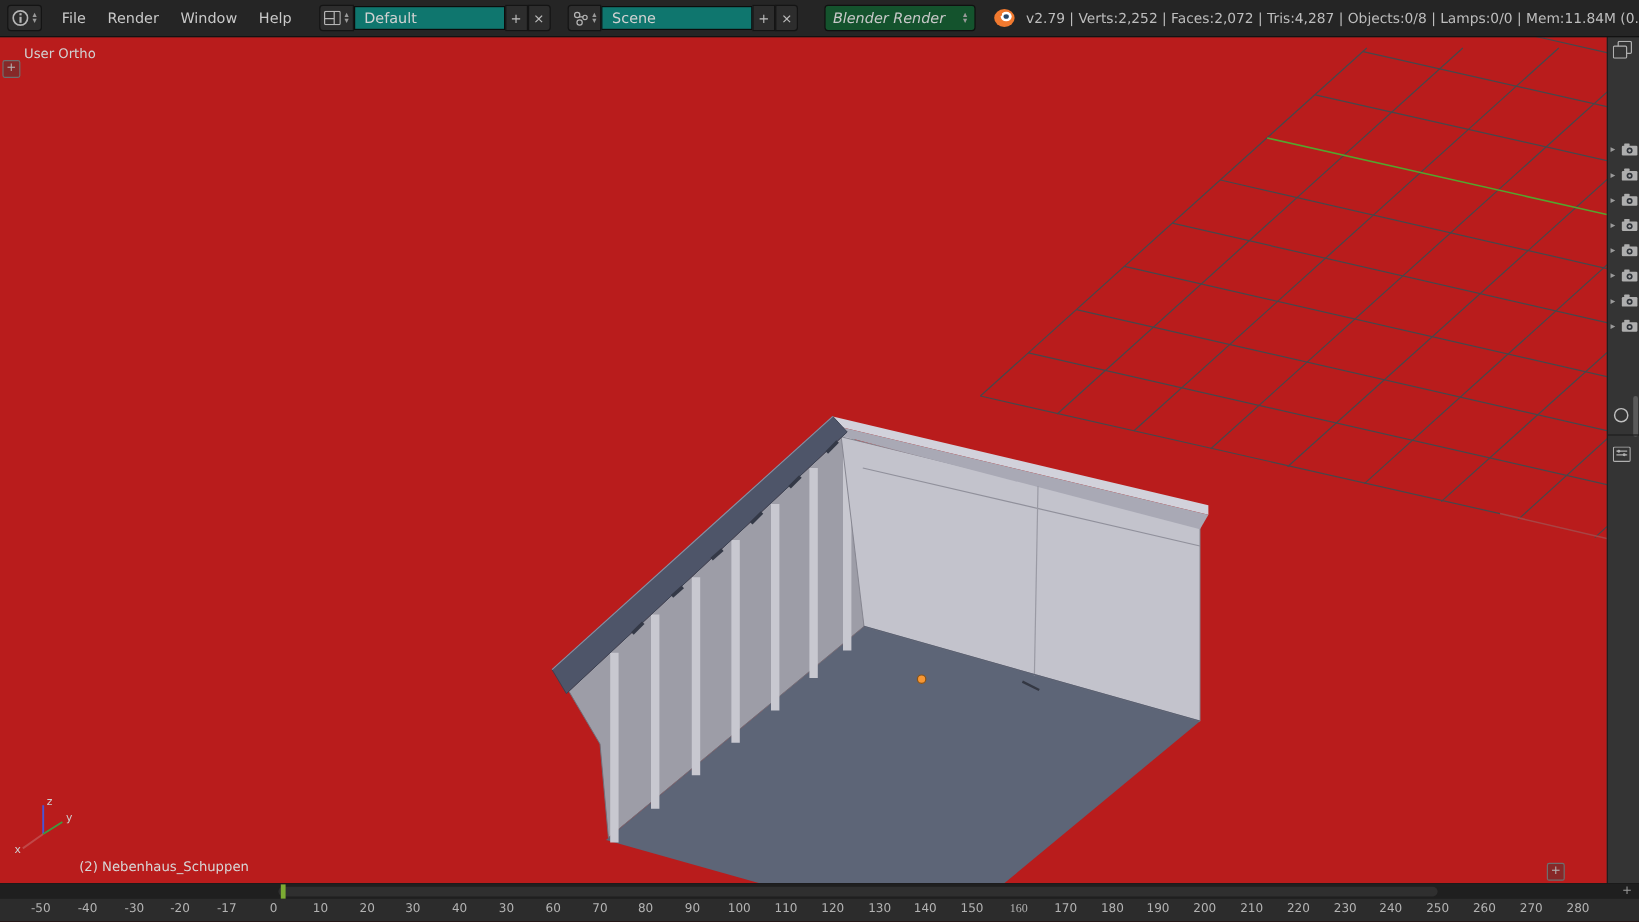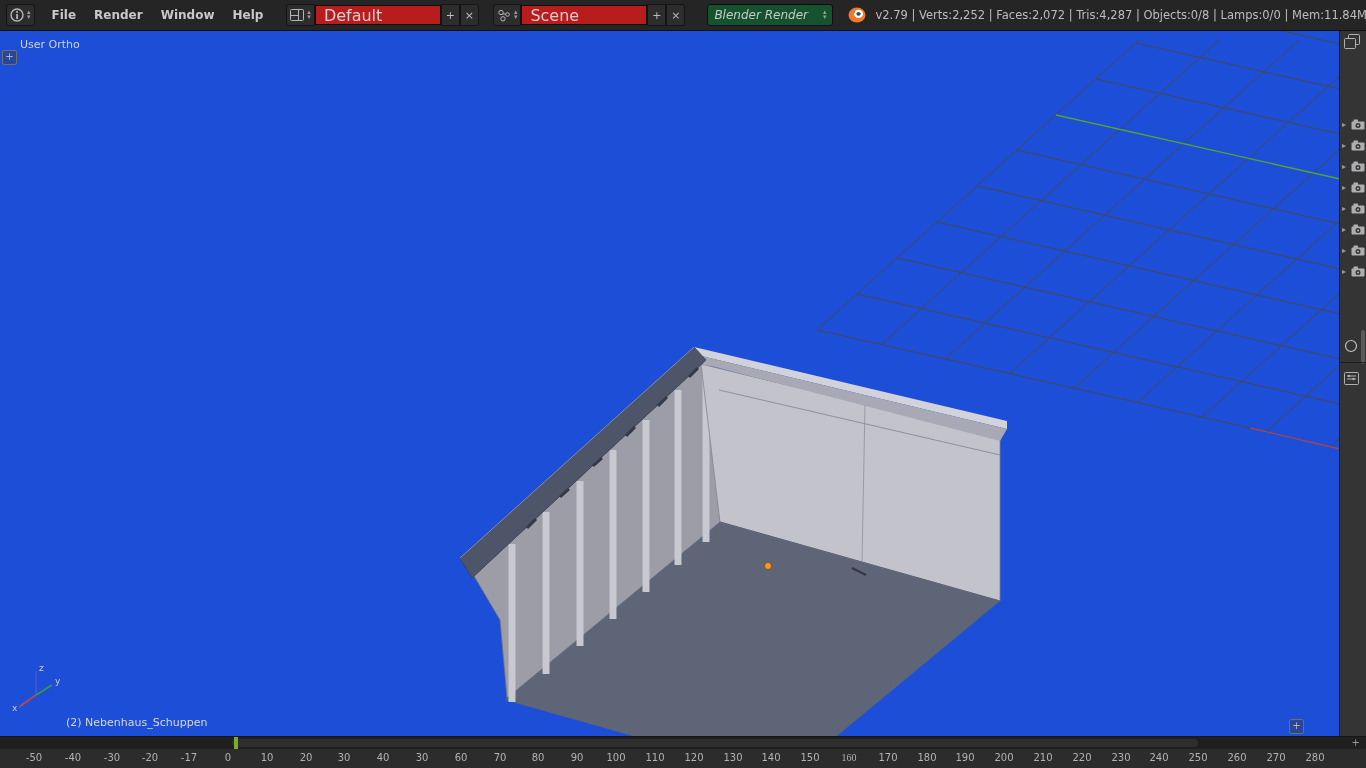--- a/index.html
+++ b/index.html
@@ -6,37 +6,37 @@
   .app{position:relative;width:1366px;height:768px;overflow:hidden;
        font-family:"DejaVu Sans","Liberation Sans",sans-serif;background:#3b3b3b;
        -webkit-font-smoothing:antialiased;}
   
   .hdr{position:absolute;top:0;left:0;right:0;height:30px;background:#252525;
        border-bottom:1px solid #121212;display:flex;align-items:center;color:#c9c9c9;
        font-size:12px;white-space:nowrap;z-index:5;}
   .edbtn{margin-left:6px;height:20px;background:#2d2d2d;border:1px solid #141414;border-radius:3px;
          display:flex;align-items:center;padding:0 3px;gap:3px;}
   .menus{display:flex;margin-left:8px;}
-  .menu{padding:3px 9px;cursor:default;font-weight:bold;}
+  .menu{padding:3px 9px;cursor:default;}
   .wgroup{display:flex;align-items:center;margin-left:14px;}
   .icobtn{height:20px;background:#2d2d2d;border:1px solid #141414;border-radius:3px 0 0 3px;
           display:flex;align-items:center;padding:0 3px;gap:3px;}
-  .field{height:18px;min-width:108px;background:#b91c1c;border:1px solid #0c0c0c;
-         color:#d2d2d2;display:flex;align-items:center;padding:0 8px;font-size:16px;}
+  .field{height:18px;min-width:108px;background:#0f766e;border:1px solid #0c0c0c;
+         color:#d2d2d2;display:flex;align-items:center;padding:0 8px;font-size:12px;}
   .sqbtn{width:17px;height:20px;background:#2d2d2d;border:1px solid #141414;color:#bdbdbd;
          display:flex;align-items:center;justify-content:center;font-size:11px;}
   .sqbtn.last{border-radius:0 3px 3px 0;}
   .engine{height:20px;background:#14532d;border:1px solid #101010;border-radius:3px;margin-left:22px;
           display:flex;align-items:center;padding:0 6px;gap:8px;min-width:112px;justify-content:space-between;font-style:italic;}
   .arrows{display:flex;flex-direction:column;line-height:5px;font-size:7px;color:#9a9a9a;}
   .logo{margin-left:14px;display:flex;align-items:center;}
   .stats{margin-left:8px;flex:1;overflow:hidden;font-size:11.5px;color:#bdbdbd;}
   
   .main{position:absolute;top:30px;left:0;right:0;bottom:31px;}
-  .vp{position:absolute;top:0;left:0;right:26px;bottom:0;background:#1d4ed8;overflow:hidden;padding-left:24px;}
+  .vp{position:absolute;top:0;left:0;right:26px;bottom:0;background:#b91c1c;overflow:hidden;padding-left:24px;}
   #scene{position:absolute;top:0;left:0;}
   .vlabel{position:absolute;top:8px;left:20px;font-size:11px;color:#d2d2d2;z-index:3;}
   .olabel{position:absolute;bottom:8px;left:66px;font-size:11px;color:#d8d8d8;z-index:3;}
   .plusbox{position:absolute;width:13px;height:13px;border:1px solid #6e6e6e;border-radius:2px;
            color:#b5b5b5;font-size:10px;line-height:12px;text-align:center;z-index:3;background:rgba(60,60,60,.4);}
   .plusbox.tl{top:20px;left:2px;}
   .plusbox.br{bottom:3px;right:36px;}
   .gizmo{position:absolute;left:6px;bottom:22px;z-index:3;}
   .gizmo text{font-size:9px;fill:#cfcfcf;}
   

